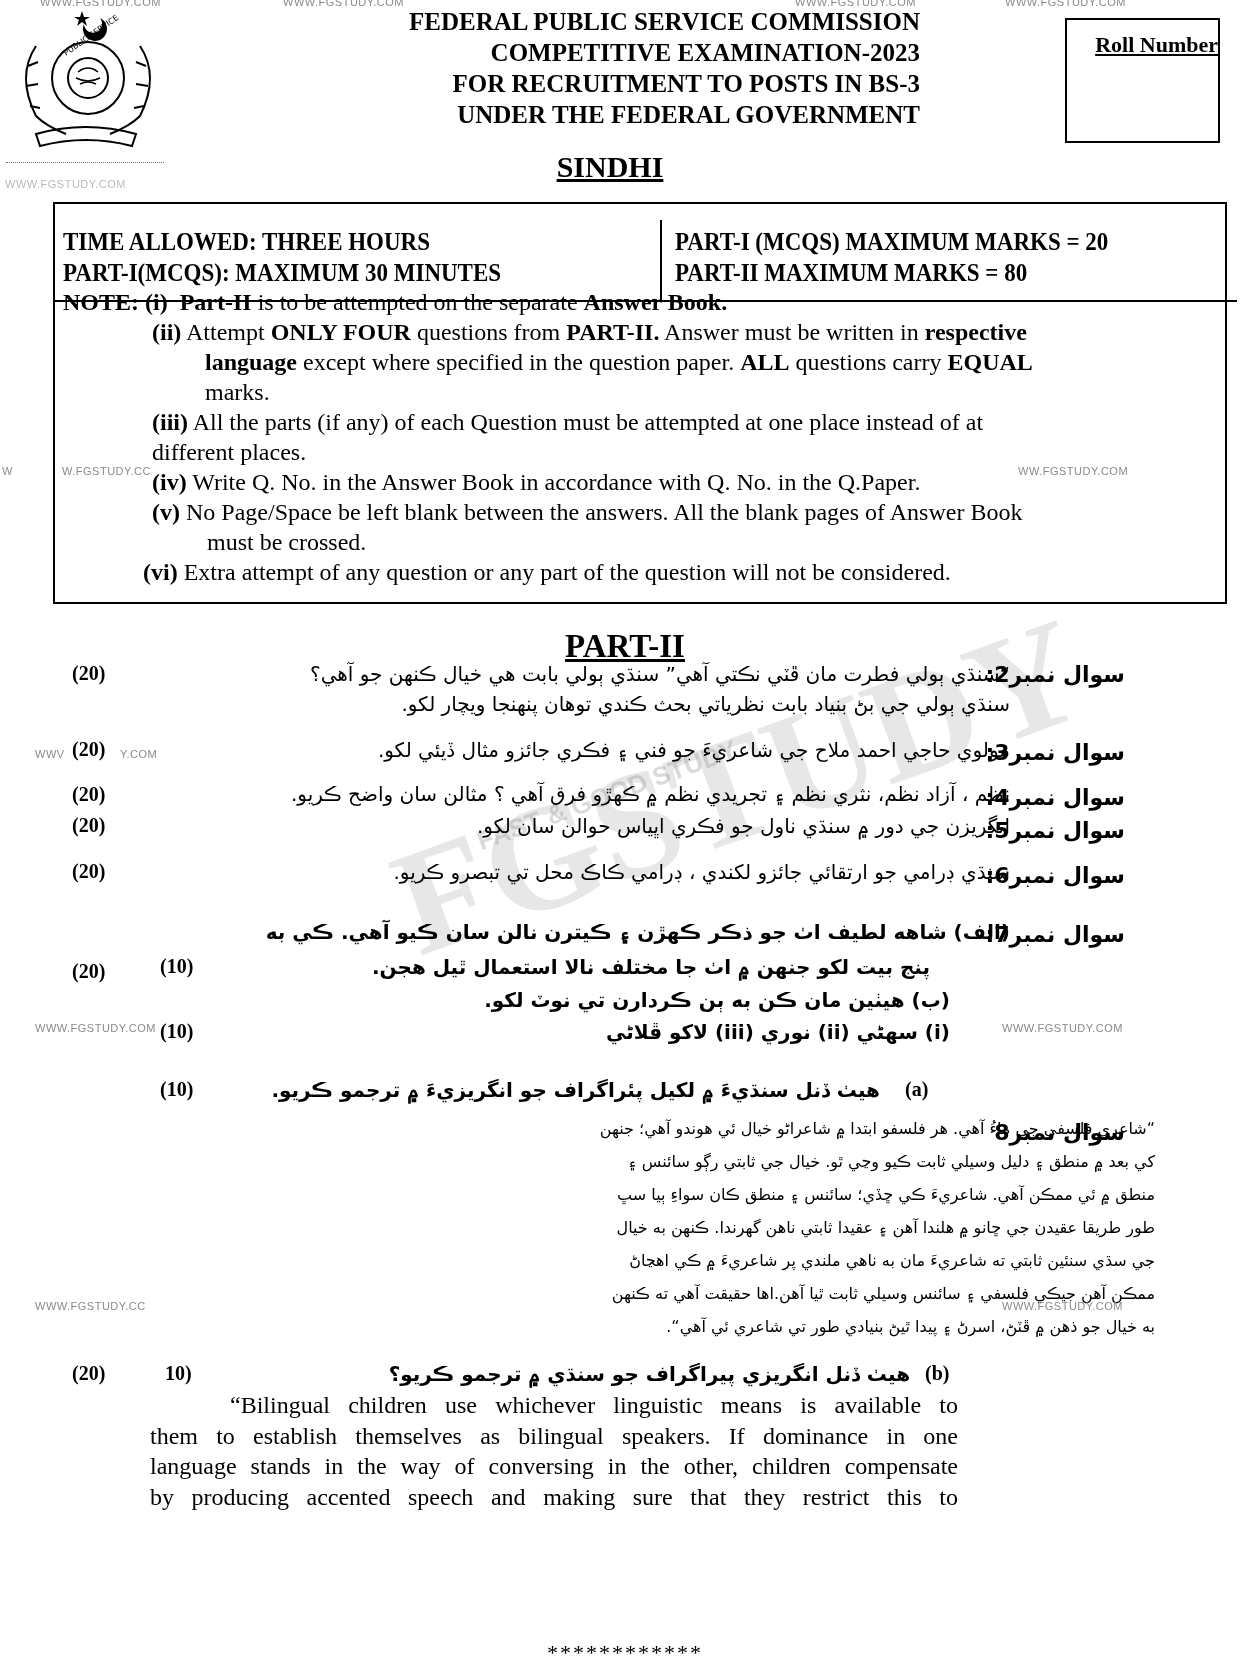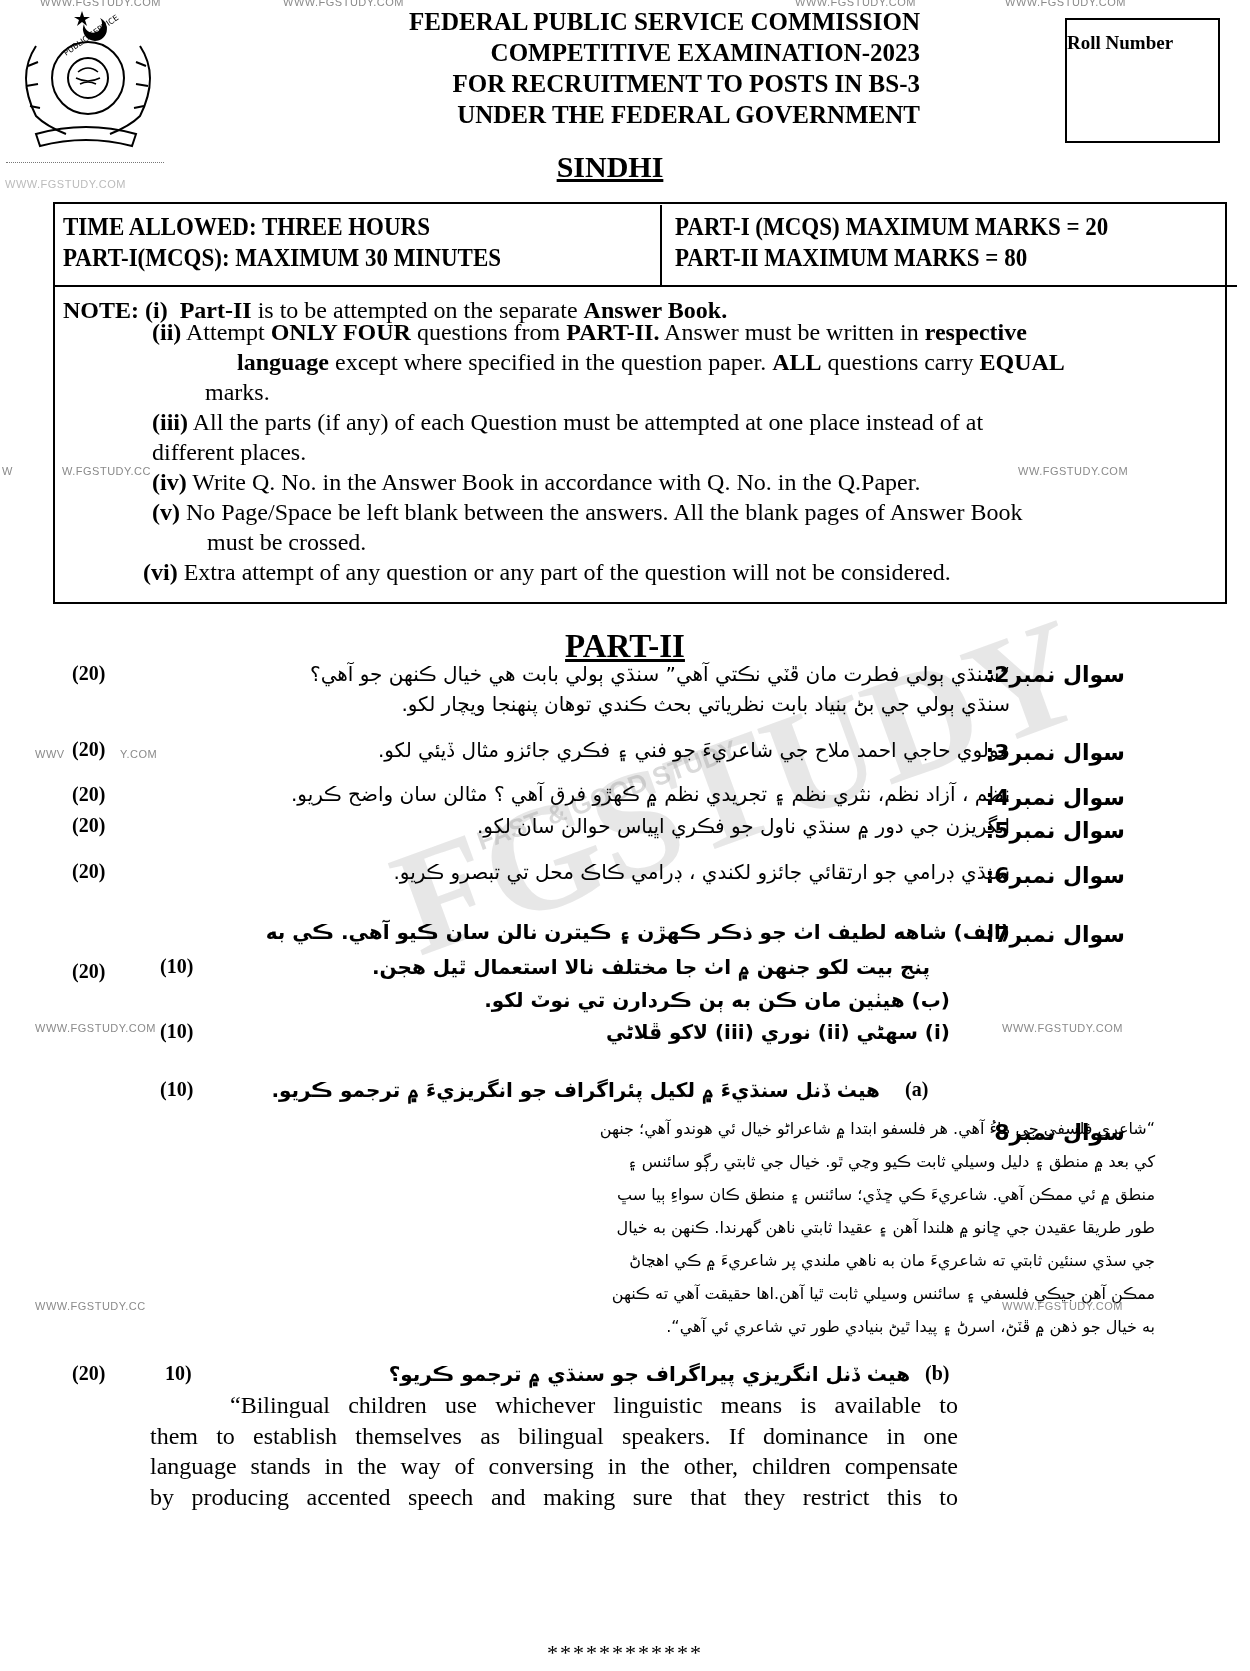--- a/index.html
+++ b/index.html
@@ -1,25 +1,25 @@
 <!DOCTYPE html>
 <html><head>
 <meta charset="utf-8">
 <style>
   html, body { margin:0; padding:0; background:#ffffff; }
   body { width:1250px; height:1671px; position:relative; overflow:hidden; font-family:"Liberation Serif", serif; color:#000; }
   .wm { position:absolute; font-family:"Liberation Sans", sans-serif; font-size:11px; color:#8a8a8a; letter-spacing:0.5px; white-space:nowrap; }
   .hdr-line { position:absolute; left:300px; width:620px; text-align:right; font-weight:bold; font-size:25px; line-height:31px; white-space:nowrap; }
   .subject { position:absolute; left:300px; width:620px; top:150px; text-align:center; font-weight:bold; font-size:30px; text-decoration:underline; }
   .roll-box { position:absolute; left:1065px; top:18px; width:155px; height:125px; border:2px solid #000; box-sizing:border-box; }
-  .roll-box span { display:block; text-align:left; margin-top:12px; font-weight:bold; font-size:19px; }
+  .roll-box span { display:block; text-align:right; margin-top:12px; font-weight:bold; font-size:22px; text-decoration:underline; }
   .logo { position:absolute; left:6px; top:6px; width:160px; height:150px; }
   .logo-rule { position:absolute; left:6px; top:162px; width:158px; border-top:1px dotted #777; }
   .info-table { position:absolute; left:53px; top:202px; width:1174px; height:402px; border:2px solid #000; box-sizing:border-box; }
-  .info-row1 { position:absolute; left:0; top:1px; width:100%; height:80px; border-bottom:2px solid #000;padding-left:12px; }
+  .info-row1 { position:absolute; left:0; top:16px; width:100%; height:80px; border-bottom:2px solid #000;padding-left:12px; }
   .info-divider { position:absolute; left:605px; top:0; width:2px; height:80px; background:#000; }
   .cell-text { position:absolute; font-weight:bold; font-size:25px; line-height:31px; white-space:nowrap; font-family:"Liberation Serif", serif; transform-origin:left top; }
   .note { position:absolute; font-size:24px; line-height:32px; white-space:nowrap; }
   .note b { font-weight:bold; }
   .part2 { position:absolute; left:0; width:1250px; top:628px; text-align:center; font-weight:bold; font-size:33px; text-decoration:underline; }
   .q-label { position:absolute; font-family:"DejaVu Sans", sans-serif; font-weight:bold; font-size:22px; direction:rtl; white-space:nowrap; }
   .sd { position:absolute; font-family:"DejaVu Sans", sans-serif; font-size:20px; direction:rtl; text-align:center; white-space:nowrap; }
   .sd.b { font-weight:bold; }
   .mk { position:absolute; font-weight:bold; font-size:20px; white-space:nowrap; }
   .para-sd { position:absolute; left:160px; width:1000px; font-family:"DejaVu Sans", sans-serif; font-size:16px; line-height:33px; direction:rtl; text-align:justify; }
@@ -73,29 +73,29 @@
 
 <div class="info-table">
   <div class="info-row1">
     <div class="cell-text" style="left:8px;top:6px;transform:scaleX(0.92);">TIME ALLOWED:  THREE HOURS</div>
     <div class="cell-text" style="left:8px;top:37px;transform:scaleX(0.92);">PART-I(MCQS):    MAXIMUM 30 MINUTES</div>
     <div class="info-divider"></div>
     <div class="cell-text" style="left:620px;top:6px;transform:scaleX(0.92);">PART-I (MCQS)   MAXIMUM MARKS = 20</div>
     <div class="cell-text" style="left:620px;top:37px;transform:scaleX(0.92);">PART-II               MAXIMUM MARKS = 80</div>
   </div>
 
-  <div class="note" style="left:8px;top:82px;margin-top:8px;">
+  <div class="note" style="left:8px;top:82px;">
     <b>NOTE:</b>
     <b>(i)</b>&nbsp;
     <b>Part-II</b><span> is to be attempted on the separate </span><b>Answer Book.</b>
   </div>
   <div class="note" style="left:97px;top:112px;">
     <b>(ii)</b><span> Attempt </span><b>ONLY FOUR</b><span> questions from </span><b>PART-II.</b><span> Answer must be written in </span><b>respective</b>
   </div>
-  <div class="note" style="left:150px;top:142px;margin-left:32px;">
+  <div class="note" style="left:150px;top:142px;">
     <b>language</b><span> except where specified in the question paper. </span><b>ALL</b><span> questions carry </span><b>EQUAL</b>
   </div>
   <div class="note" style="left:150px;top:172px;">marks.</div>
   <div class="note" style="left:97px;top:202px;">
     <b>(iii)</b><span> All the parts (if any) of each Question must be attempted at one place instead of at</span>
   </div>
   <div class="note" style="left:97px;top:232px;">different        places.</div>
   <div class="note" style="left:97px;top:262px;">
     <b>(iv)</b><span>  Write Q. No. in the Answer Book in accordance with Q. No. in the Q.Paper.</span>
   </div>

